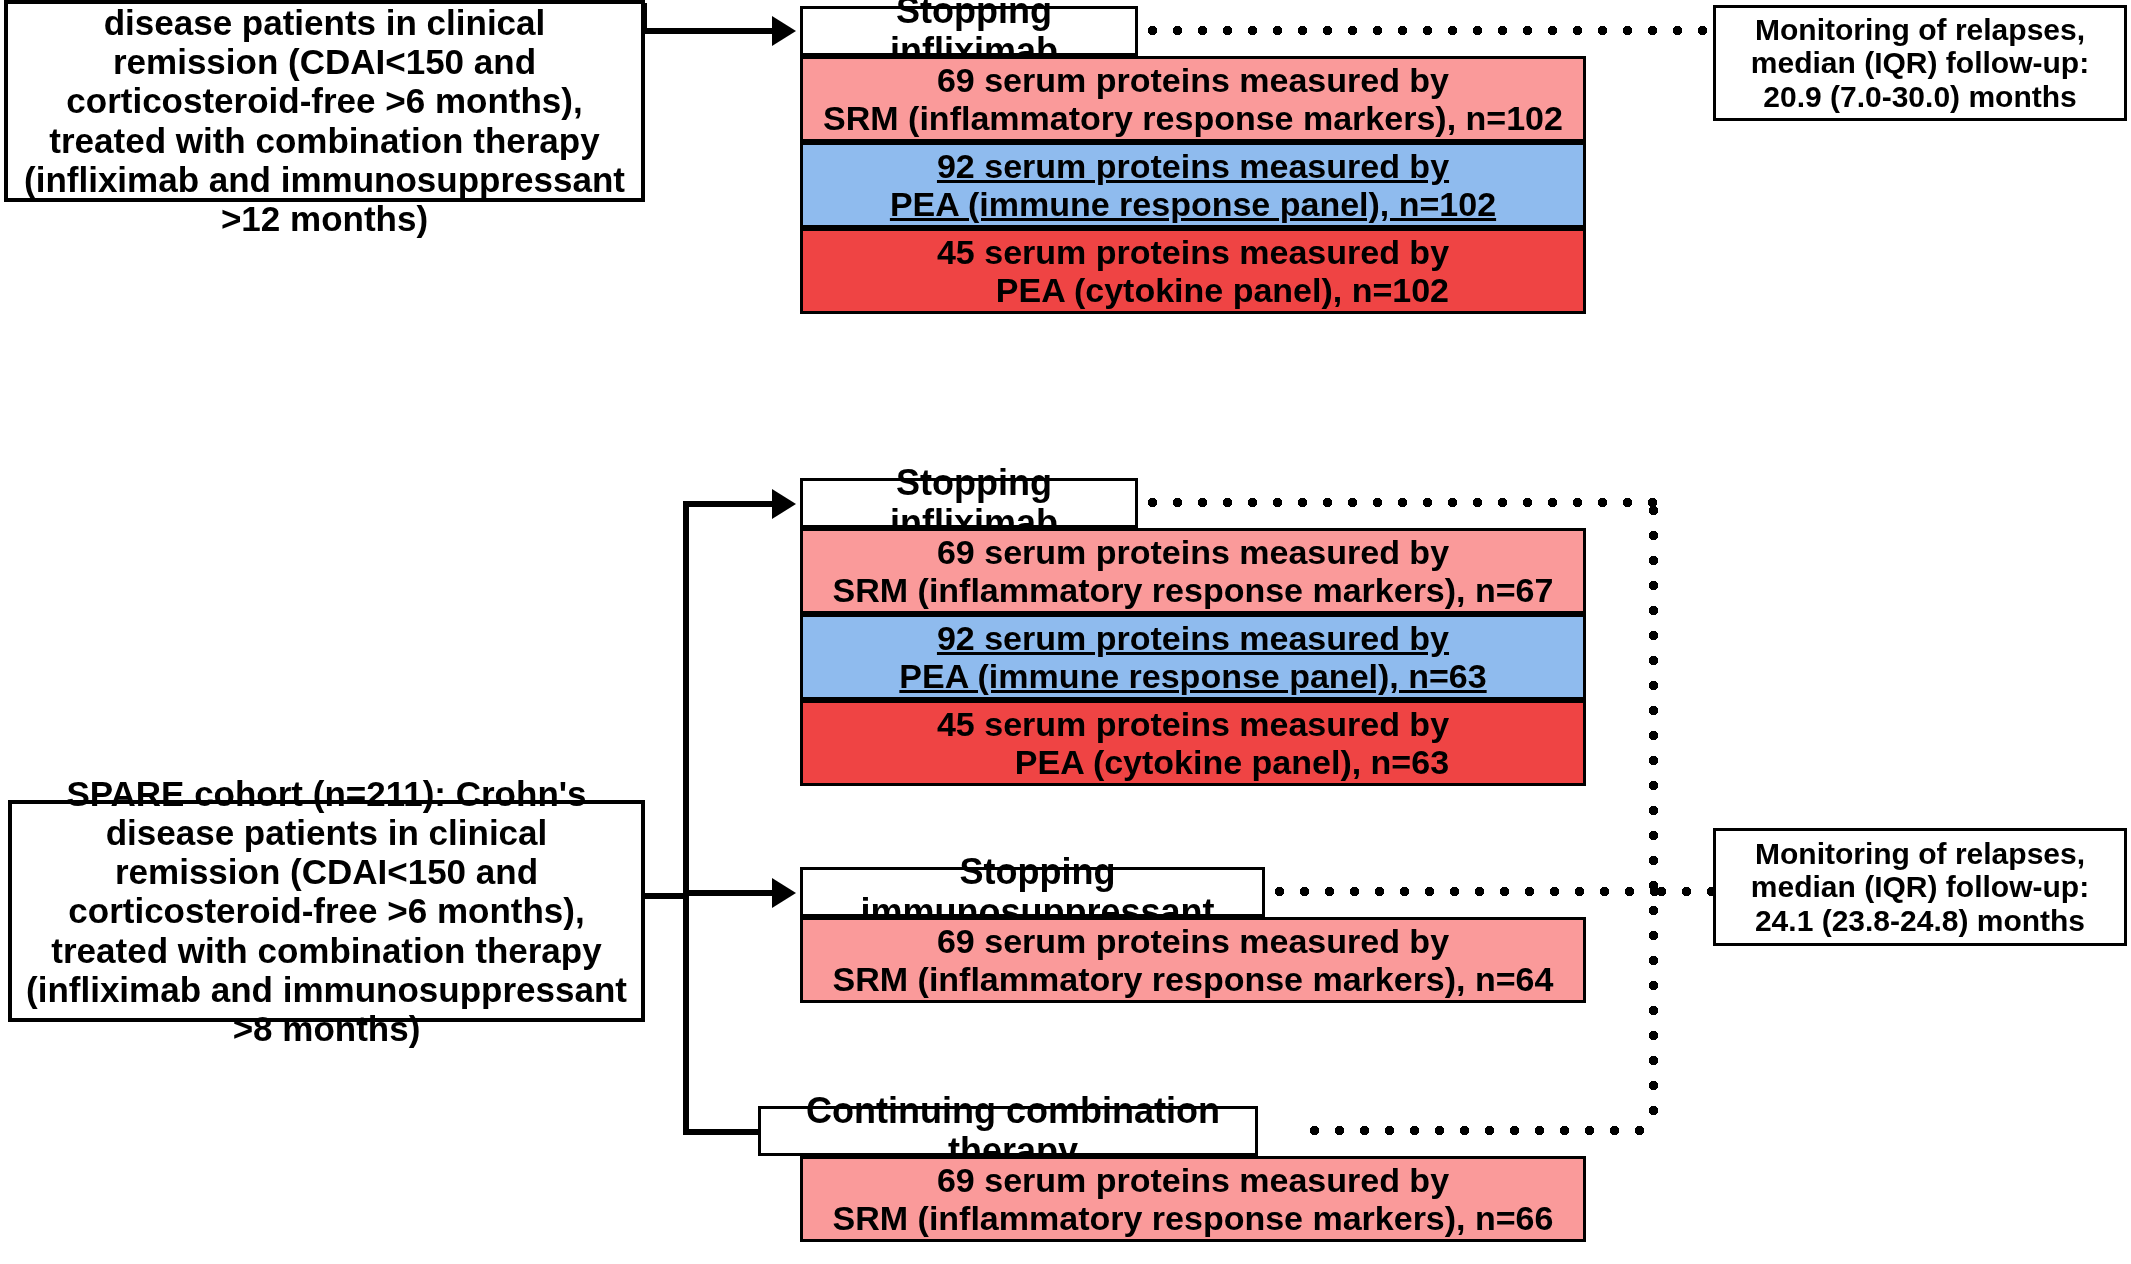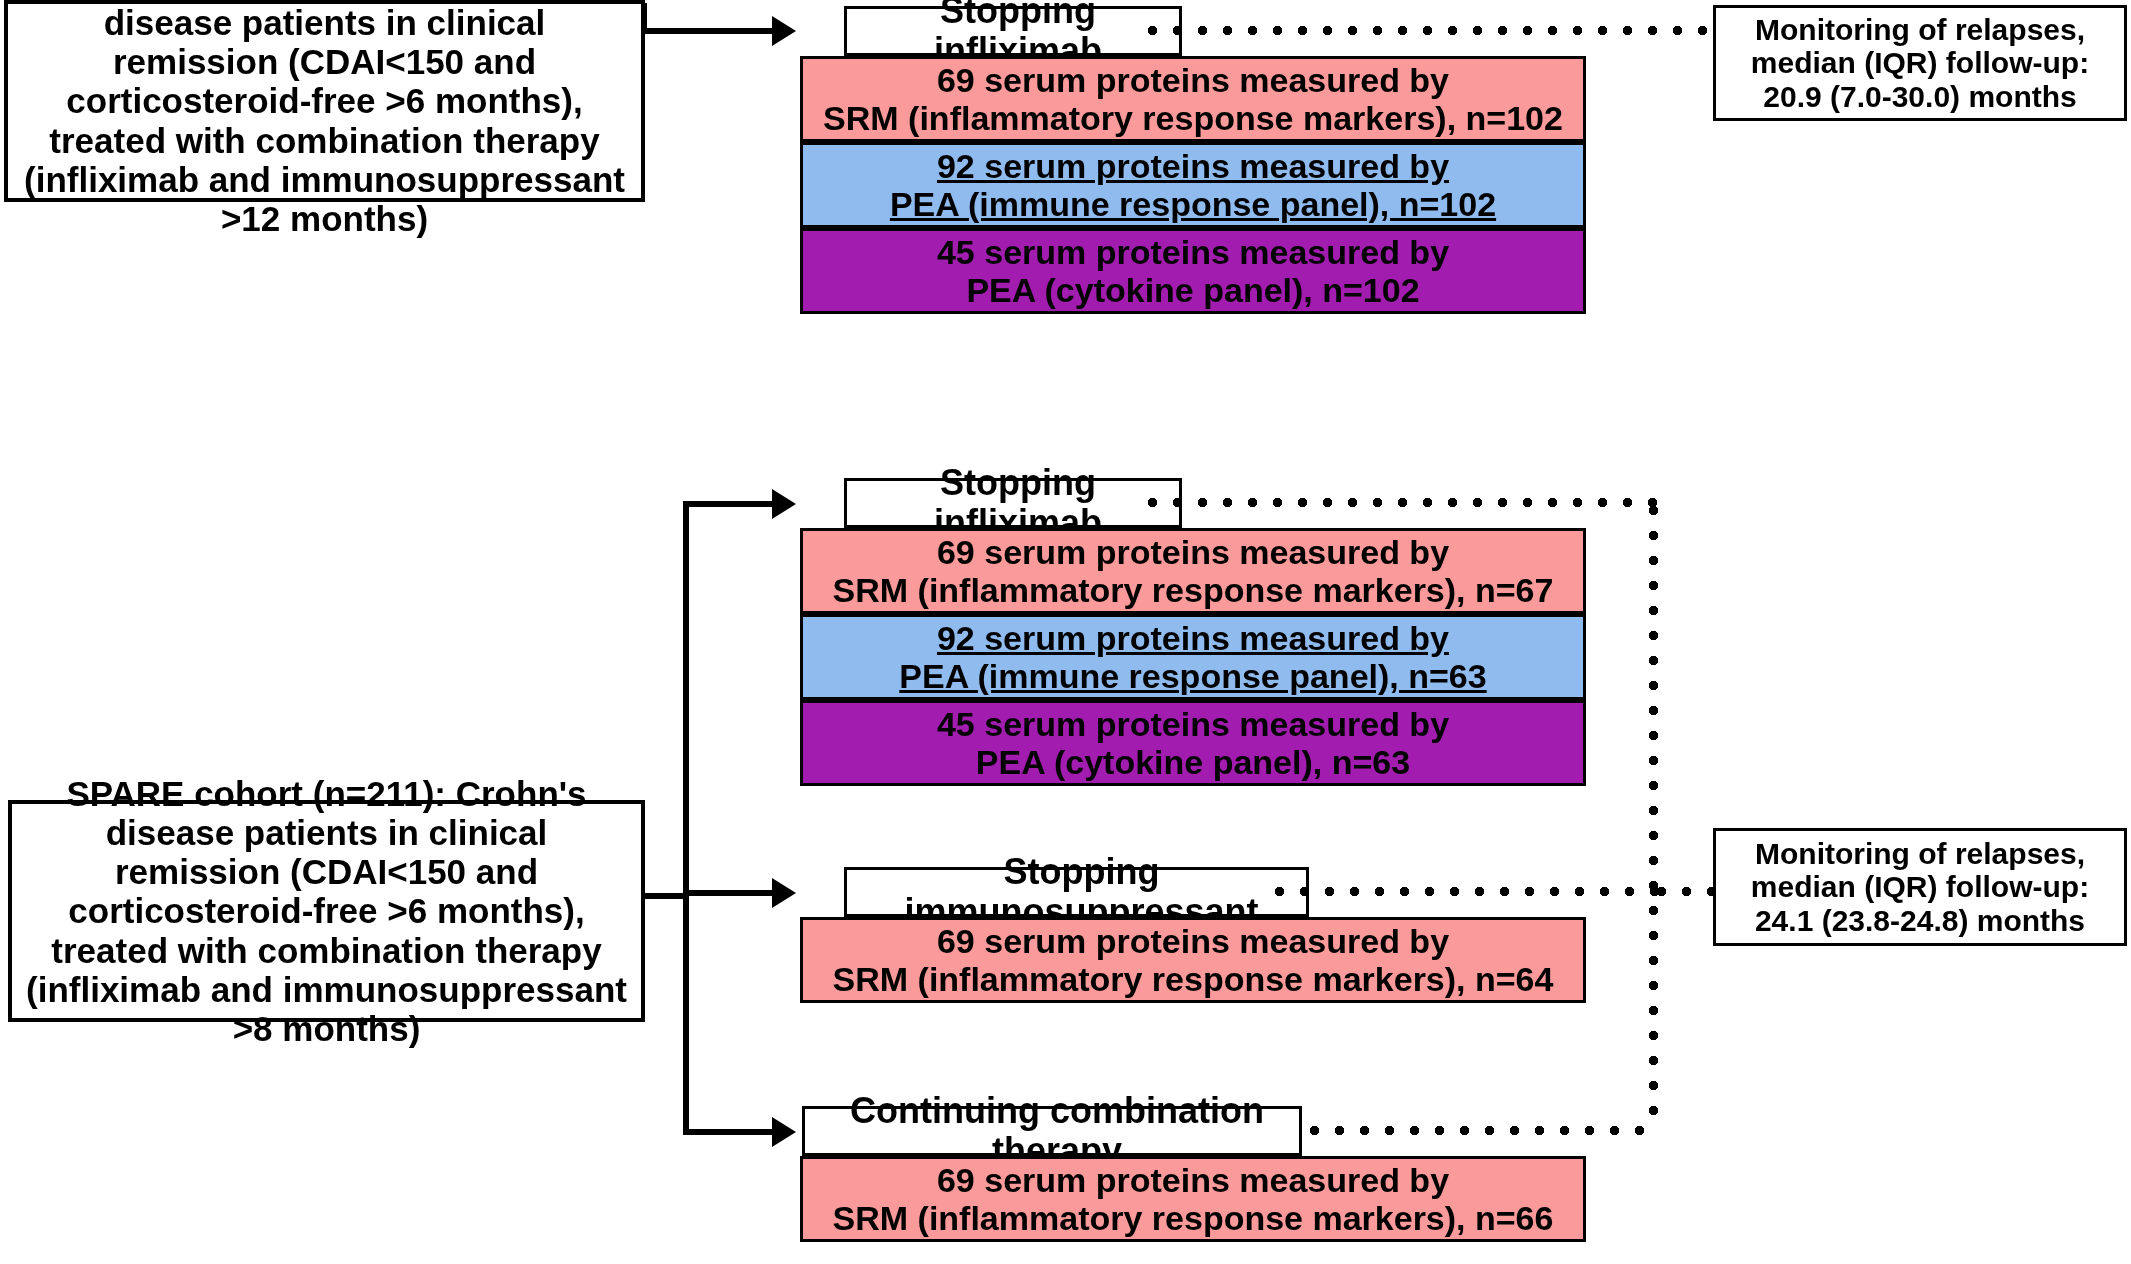--- a/index.html
+++ b/index.html
@@ -33,30 +33,29 @@
   }
   .cohort-box {
     font-size: 35px;
     padding: 4px 10px;
   }
   .stage-header {
     font-size: 36px;
     justify-content: flex-start;
     padding-left: 10px;
     border-width: 3px;
-    margin-left: 44px;
   }
   .assay-box {
     font-size: 34px;
     border-width: 3px;
     padding: 2px 16px;
   }
   .assay-pink   { background: #fa9a9a; }
   .assay-blue   { background: #8fbbee; text-decoration: underline; }
-  .assay-orange { background: #a21caf; }
+  .assay-orange { background: #ef4444; text-align: right; }
   .monitor-box {
     font-size: 30px;
     justify-content: flex-start;
     text-align: center;
     padding: 4px 8px;
     border-width: 3px;
   }
   
   .hline {
     position: absolute;

